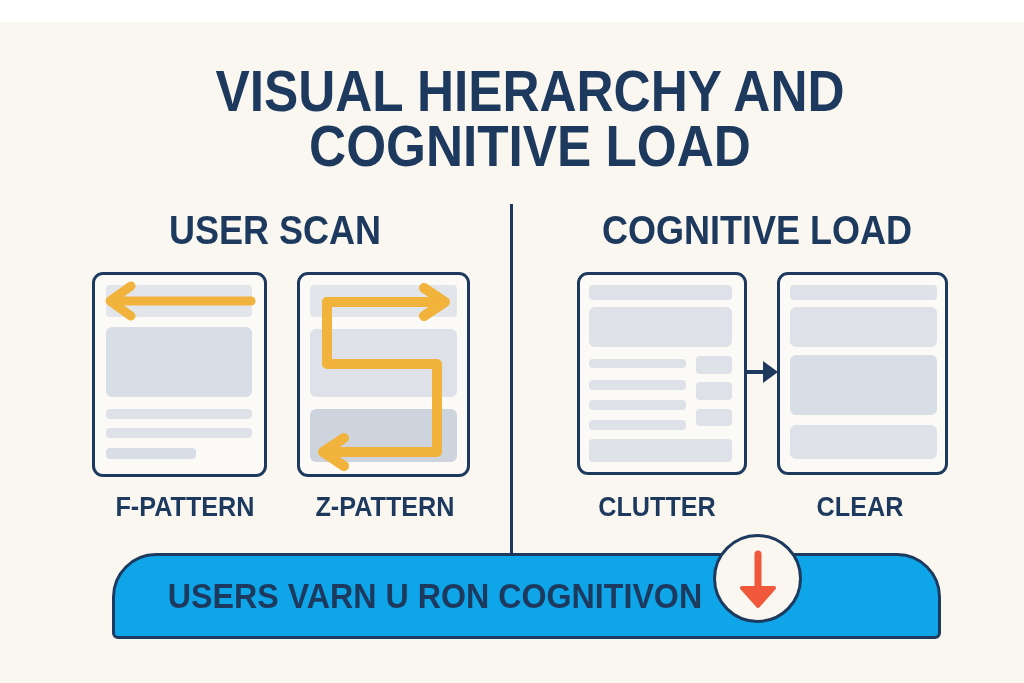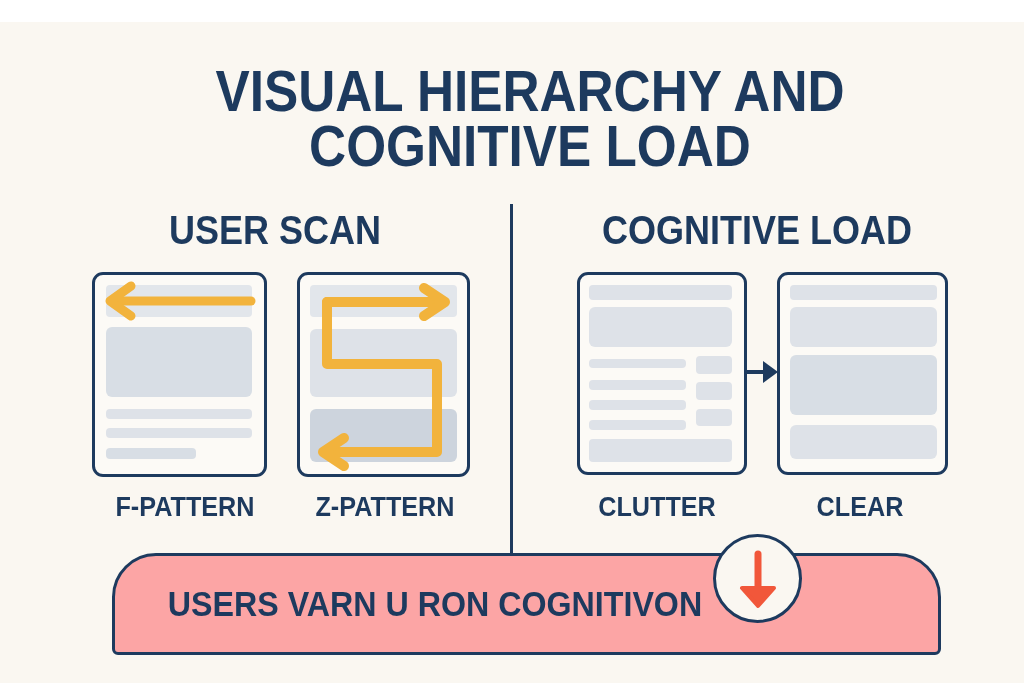--- a/index.html
+++ b/index.html
@@ -39,22 +39,22 @@
   .scan-svg,.arrow-svg{position:absolute;left:0;top:0;}
   
   .card-label{
     position:absolute;top:469px;font-weight:bold;font-size:28px;color:#1D3A5E;
     white-space:nowrap;transform:translateX(-50%) scaleX(0.9);
   }
   
   .transition-arrow{position:absolute;left:743px;top:336px;}
   
   .banner{
-    position:absolute;left:112px;top:531px;width:829px;height:102px;box-sizing:border-box;
-    border:3px solid #1D3A5E;border-radius:44px 44px 6px 6px;background:#fca5a5;
+    position:absolute;left:112px;top:531px;width:829px;height:86px;box-sizing:border-box;
+    border:3px solid #1D3A5E;border-radius:44px 44px 6px 6px;background:#0ea5e9;
   }
   .banner-text{
     position:absolute;left:28px;top:50%;width:584px;text-align:center;
     transform:translateY(-50%) scaleX(0.92);font-weight:bold;font-size:35px;
     color:#1D3A5E;white-space:nowrap;
   }
   .banner-circle{
     position:absolute;left:713px;top:512px;width:89px;height:89px;box-sizing:border-box;
     border:3.5px solid #1D3A5E;border-radius:50%;background:#FAF7F1;z-index:2;
     display:flex;align-items:center;justify-content:center;

